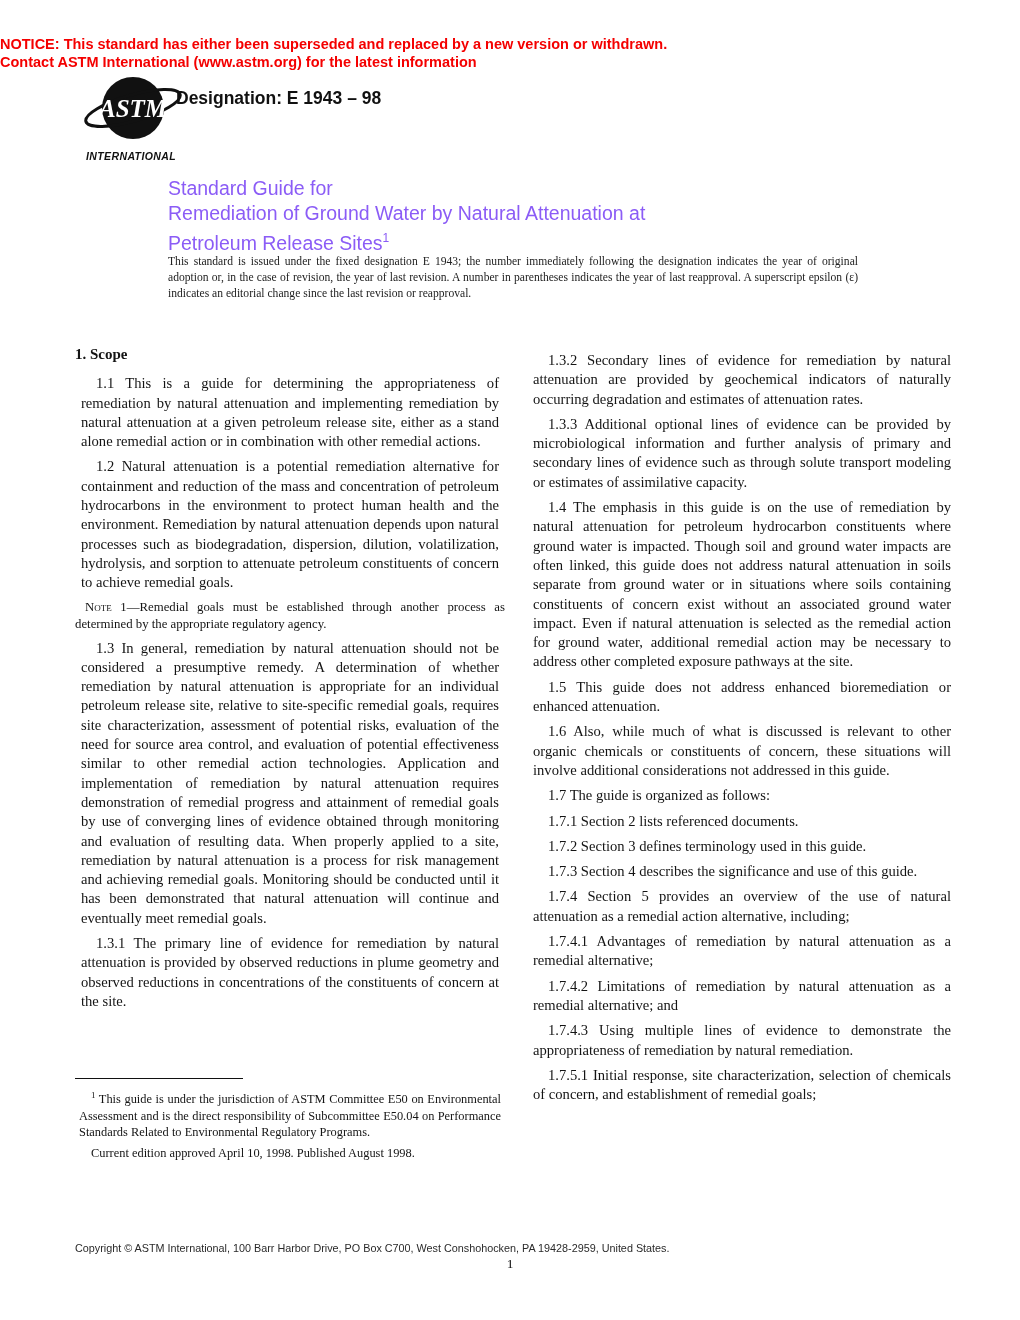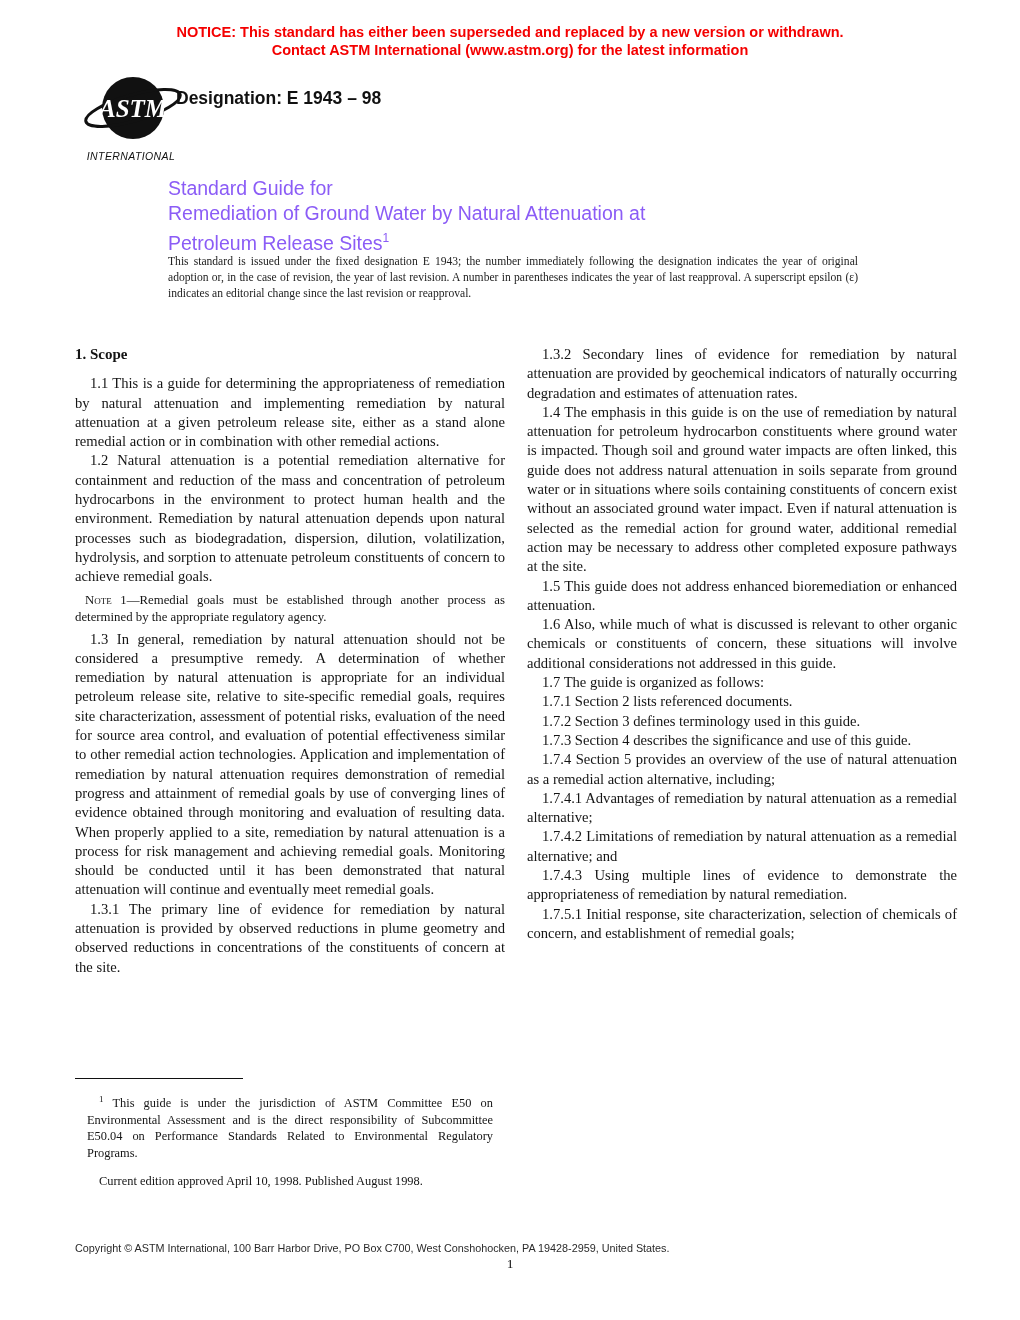--- a/index.html
+++ b/index.html
@@ -1,51 +1,51 @@
 <!DOCTYPE html>
 <html><head>
 <meta charset="utf-8">
 <style>
   html,body{margin:0;padding:0;background:#e8e8e8;}
   .page{position:relative;width:1020px;height:1320px;background:#ffffff;margin:0 auto;
         font-family:"Liberation Serif",serif;color:#141414;overflow:hidden;}
 
-  .notice{position:absolute;top:24px;left:0;right:0;text-align:center;
+  .notice{position:absolute;top:36px;left:0;right:0;text-align:left;
           font-family:"Liberation Sans",sans-serif;font-weight:bold;
           font-size:14.5px;line-height:1.22;color:#f40000;}
 
   .logo{position:absolute;top:72px;left:76px;width:110px;text-align:center;}
-  .logo-sub{font-family:"Liberation Sans",sans-serif;font-weight:normal;font-style:italic;
+  .logo-sub{font-family:"Liberation Sans",sans-serif;font-weight:bold;font-style:italic;
             font-size:10.5px;letter-spacing:.4px;color:#111;margin-top:-6px;}
 
   .designation{position:absolute;top:88px;left:176px;
                font-family:"Liberation Sans",sans-serif;font-weight:bold;font-size:17.5px;color:#111;}
 
   .title{position:absolute;top:176px;left:168px;width:680px;
          font-family:"Liberation Sans",sans-serif;font-weight:normal;
          font-size:19.5px;line-height:25px;color:#8b5cf6;}
   .title sup{font-size:12px;}
 
   .issue{position:absolute;top:254px;left:168px;width:690px;
          font-size:11.6px;line-height:16px;text-align:justify;color:#222;}
 
   .col{position:absolute;top:345px;width:430px;font-size:14.6px;line-height:19.3px;
        text-align:justify;}
   .col-left{left:75px;}
   .col-right{left:527px;}
 
   .sec-heading{font-weight:bold;font-size:15px;margin:0 0 10px 0;text-align:left;}
-  .para{margin:0;text-indent:15px;}
+  .para{margin:6px;text-indent:15px;}
   .note{font-size:12.8px;line-height:17px;margin:5px 0 4px 0;text-indent:10px;}
   .note-label{font-variant:small-caps;}
 
   .footnote{position:absolute;top:1078px;left:75px;width:430px;
             font-size:12.4px;line-height:16.5px;text-align:justify;}
   .footnote-rule{width:168px;border-top:1.3px solid #111;margin-bottom:8px;}
-  .footnote p{margin:12px;text-indent:12px;}
+  .footnote p{margin:4px;text-indent:12px;}
   .footnote sup{font-size:9px;}
 
   .copyright{position:absolute;top:1242px;left:75px;width:870px;
              font-family:"Liberation Sans",sans-serif;font-size:10.8px;color:#2a2a2a;}
 
   .page-number{position:absolute;top:1256px;left:0;right:0;text-align:center;
                font-size:13.5px;color:#111;}
 </style>
 </head>
 <body>
@@ -80,20 +80,21 @@
     <p class="sec-heading">1.  Scope</p>
     <p class="para">1.1  This is a guide for determining the appropriateness of remediation by natural attenuation and implementing remediation by natural attenuation at a given petroleum release site, either as a stand alone remedial action or in combination with other remedial actions.</p>
     <p class="para">1.2  Natural attenuation is a potential remediation alternative for containment and reduction of the mass and concentration of petroleum hydrocarbons in the environment to protect human health and the environment. Remediation by natural attenuation depends upon natural processes such as biodegradation, dispersion, dilution, volatilization, hydrolysis, and sorption to attenuate petroleum constituents of concern to achieve remedial goals.</p>
     <p class="note"><span class="note-label">Note 1—</span><span>Remedial goals must be established through another process as determined by the appropriate regulatory agency.</span></p>
     <p class="para">1.3  In general, remediation by natural attenuation should not be considered a presumptive remedy. A determination of whether remediation by natural attenuation is appropriate for an individual petroleum release site, relative to site-specific remedial goals, requires site characterization, assessment of potential risks, evaluation of the need for source area control, and evaluation of potential effectiveness similar to other remedial action technologies. Application and implementation of remediation by natural attenuation requires demonstration of remedial progress and attainment of remedial goals by use of converging lines of evidence obtained through monitoring and evaluation of resulting data. When properly applied to a site, remediation by natural attenuation is a process for risk management and achieving remedial goals. Monitoring should be conducted until it has been demonstrated that natural attenuation will continue and eventually meet remedial goals.</p>
     <p class="para">1.3.1  The primary line of evidence for remediation by natural attenuation is provided by observed reductions in plume geometry and observed reductions in concentrations of the constituents of concern at the site.</p>
   </div>
 
   <div class="col col-right">
     <p class="para">1.3.2  Secondary lines of evidence for remediation by natural attenuation are provided by geochemical indicators of naturally occurring degradation and estimates of attenuation rates.</p>
+    <p class="para">1.3.3  Additional optional lines of evidence can be provided by microbiological information and further analysis of primary and secondary lines of evidence such as through solute transport modeling or estimates of assimilative capacity.</p>
     <p class="para">1.4  The emphasis in this guide is on the use of remediation by natural attenuation for petroleum hydrocarbon constituents where ground water is impacted. Though soil and ground water impacts are often linked, this guide does not address natural attenuation in soils separate from ground water or in situations where soils containing constituents of concern exist without an associated ground water impact. Even if natural attenuation is selected as the remedial action for ground water, additional remedial action may be necessary to address other completed exposure pathways at the site.</p>
     <p class="para">1.5  This guide does not address enhanced bioremediation or enhanced attenuation.</p>
     <p class="para">1.6  Also, while much of what is discussed is relevant to other organic chemicals or constituents of concern, these situations will involve additional considerations not addressed in this guide.</p>
     <p class="para">1.7  The guide is organized as follows:</p>
     <p class="para">1.7.1  Section 2 lists referenced documents.</p>
     <p class="para">1.7.2  Section 3 defines terminology used in this guide.</p>
     <p class="para">1.7.3  Section 4 describes the significance and use of this guide.</p>
     <p class="para">1.7.4  Section 5 provides an overview of the use of natural attenuation as a remedial action alternative, including;</p>
     <p class="para">1.7.4.1  Advantages of remediation by natural attenuation as a remedial alternative;</p>
     <p class="para">1.7.4.2  Limitations of remediation by natural attenuation as a remedial alternative; and</p>

